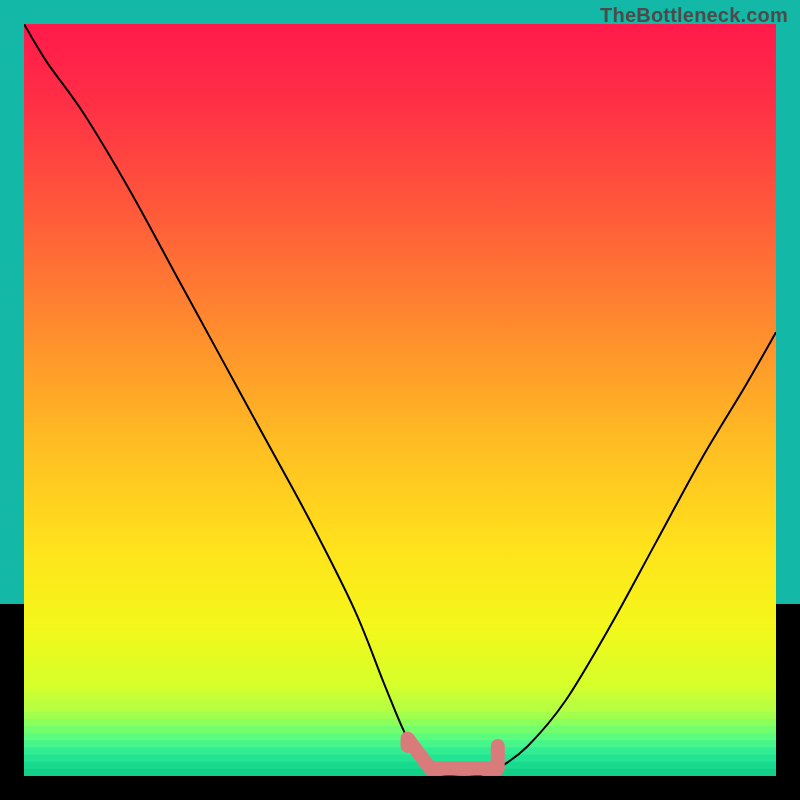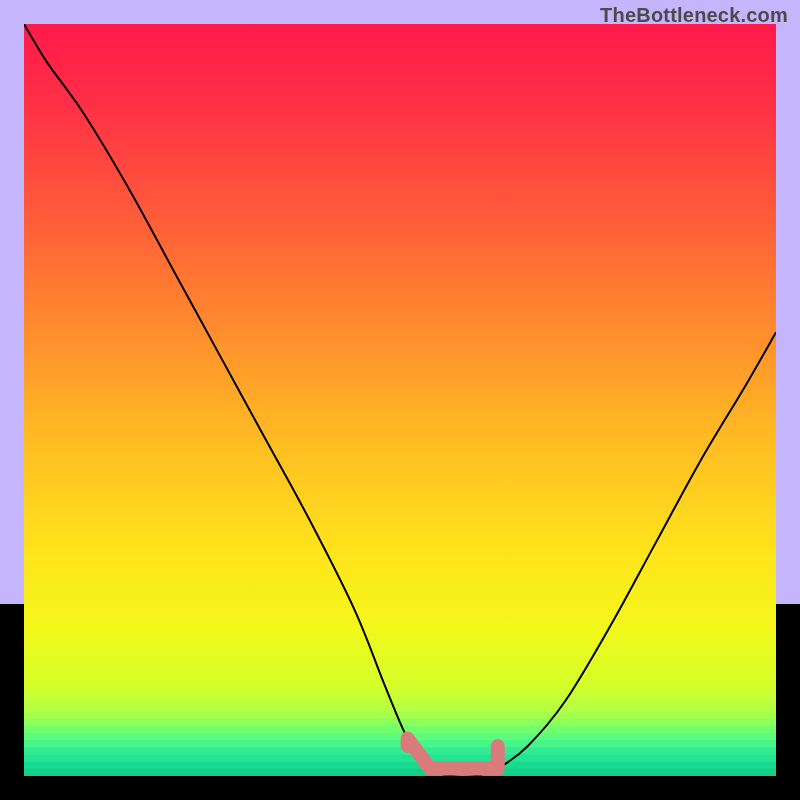--- a/index.html
+++ b/index.html
@@ -10,21 +10,21 @@
     background: #000;
     overflow: hidden;
     font-family: Arial, Helvetica, sans-serif;
   }
   .frame {
     position: absolute;
     left: 0;
     top: 0;
     width: 800px;
     height: 604px;
-    background: #c4b5fd;
+    background: #14b8a6;
   }
   .plot {
     position: absolute;
     left: 24px;
     top: 24px;
     width: 752px;
     height: 752px;
   }
   .watermark {
     position: absolute;

